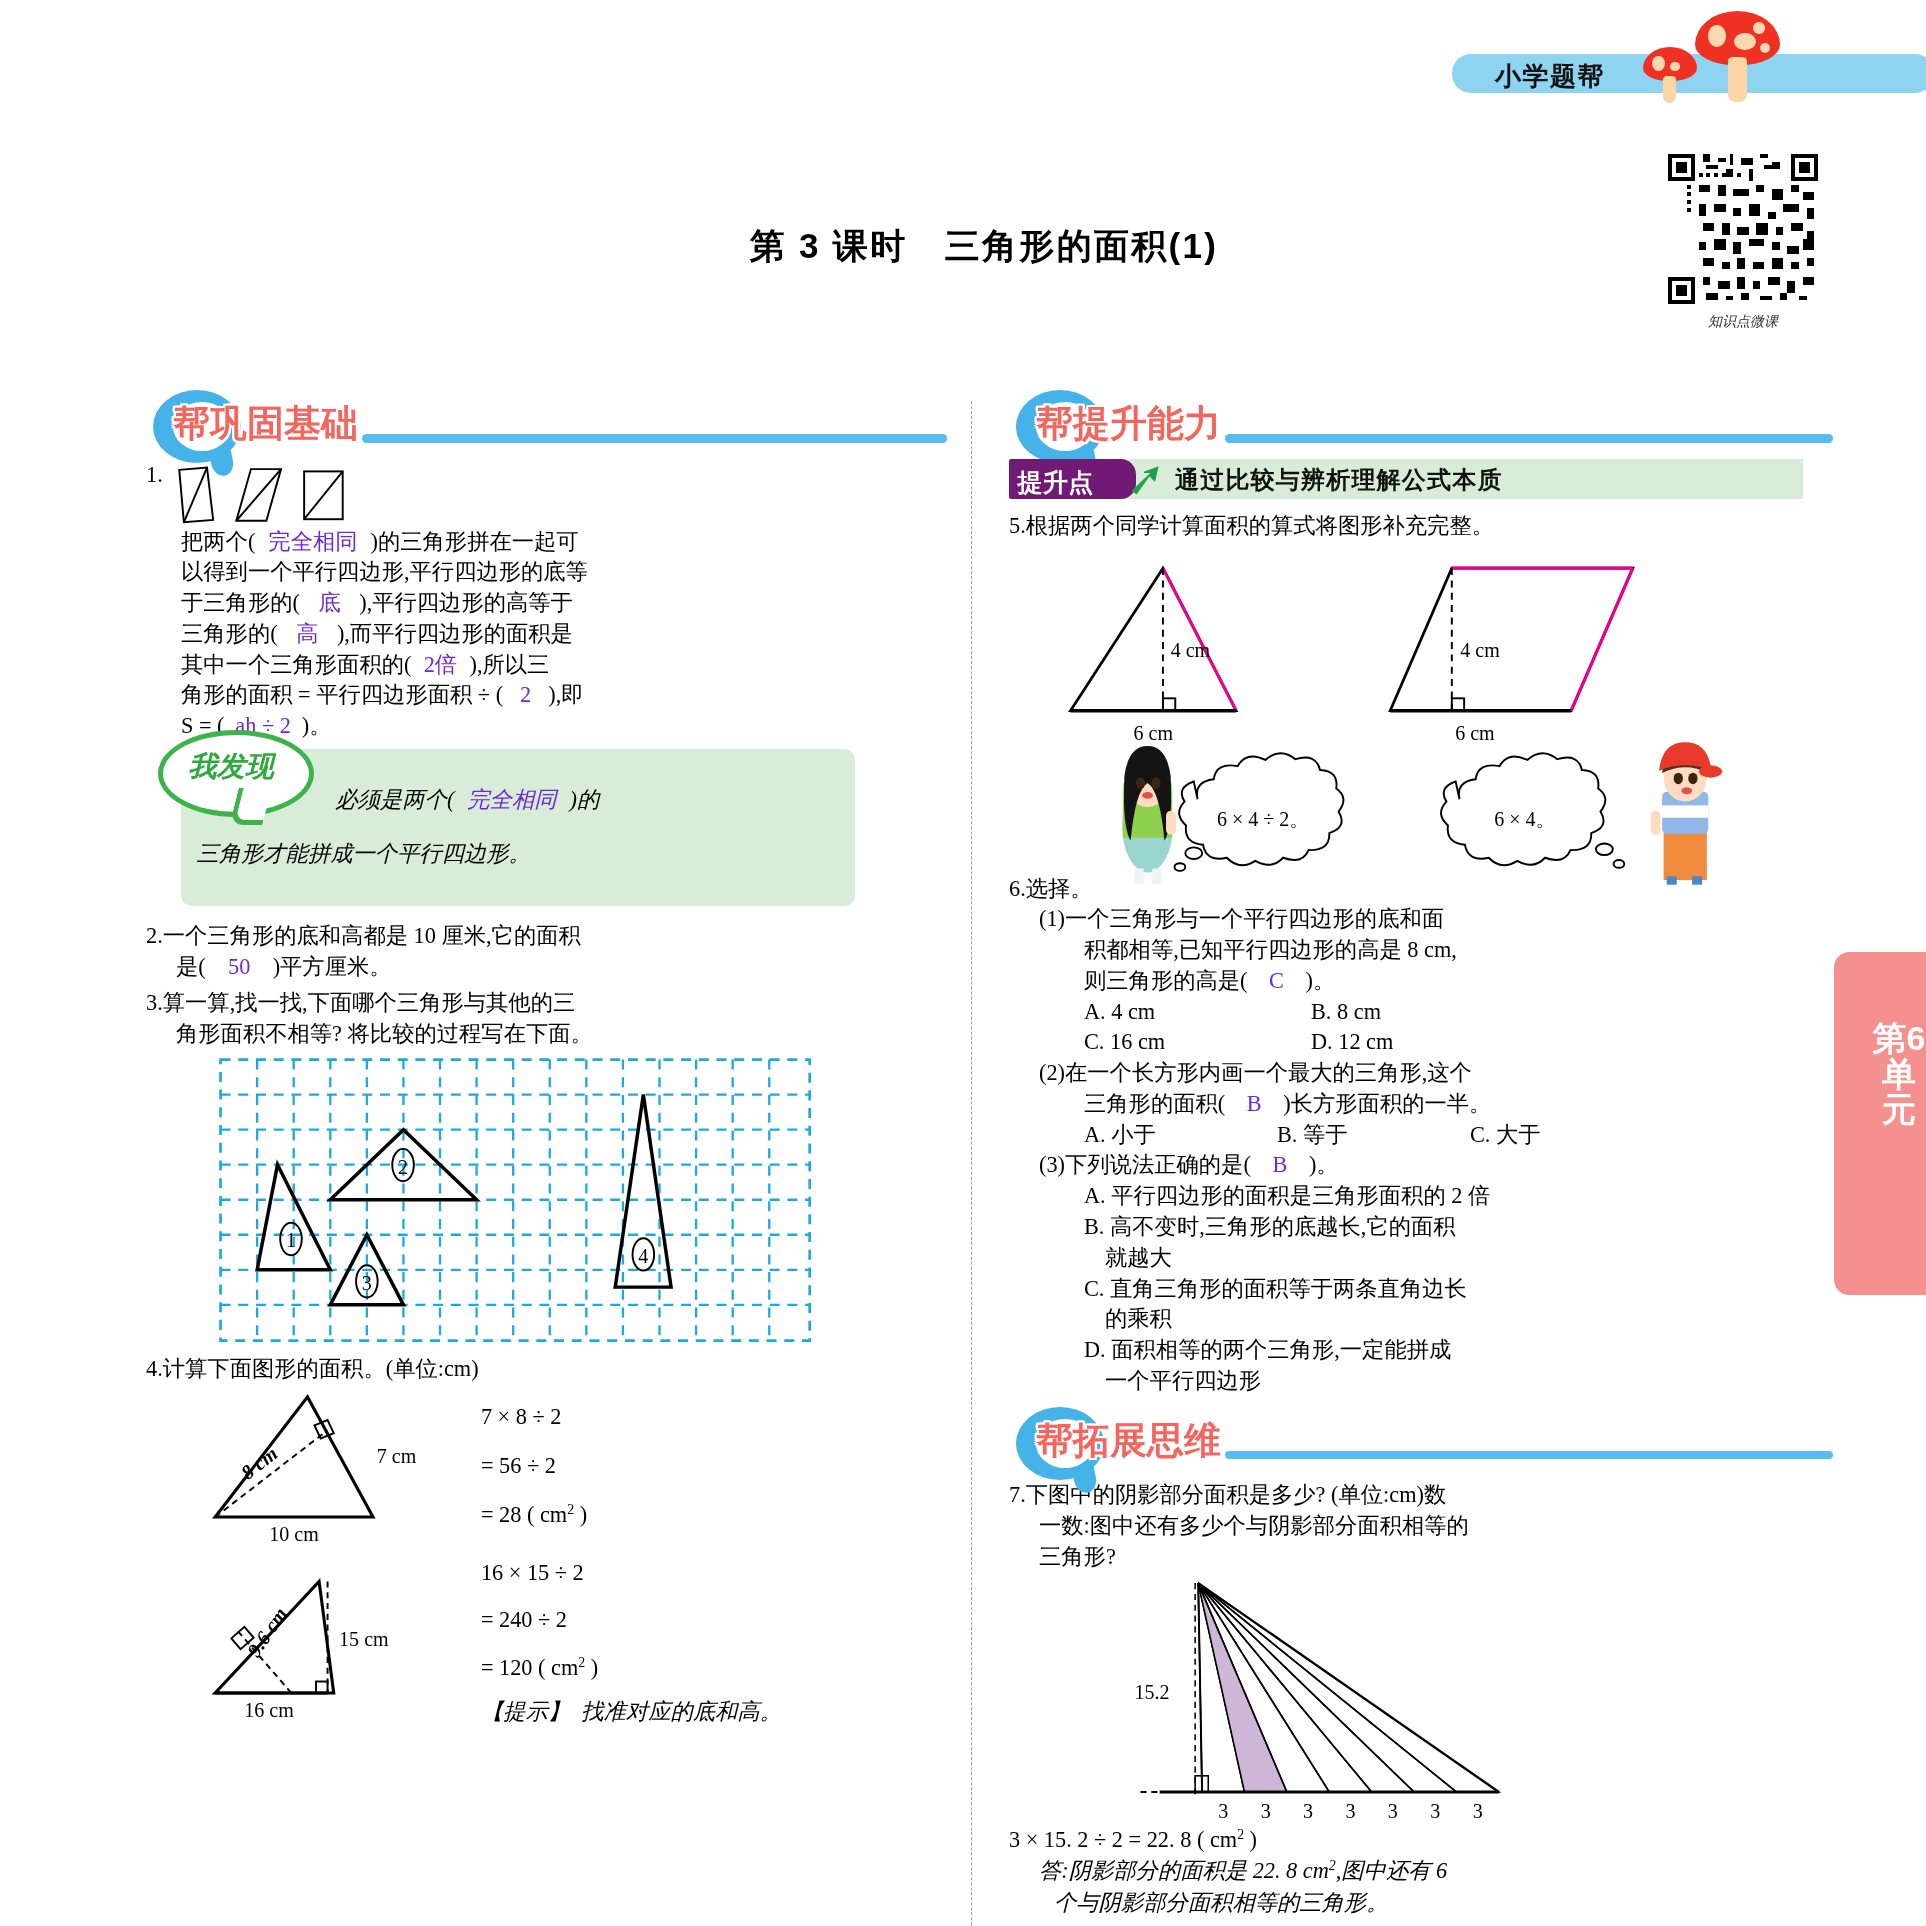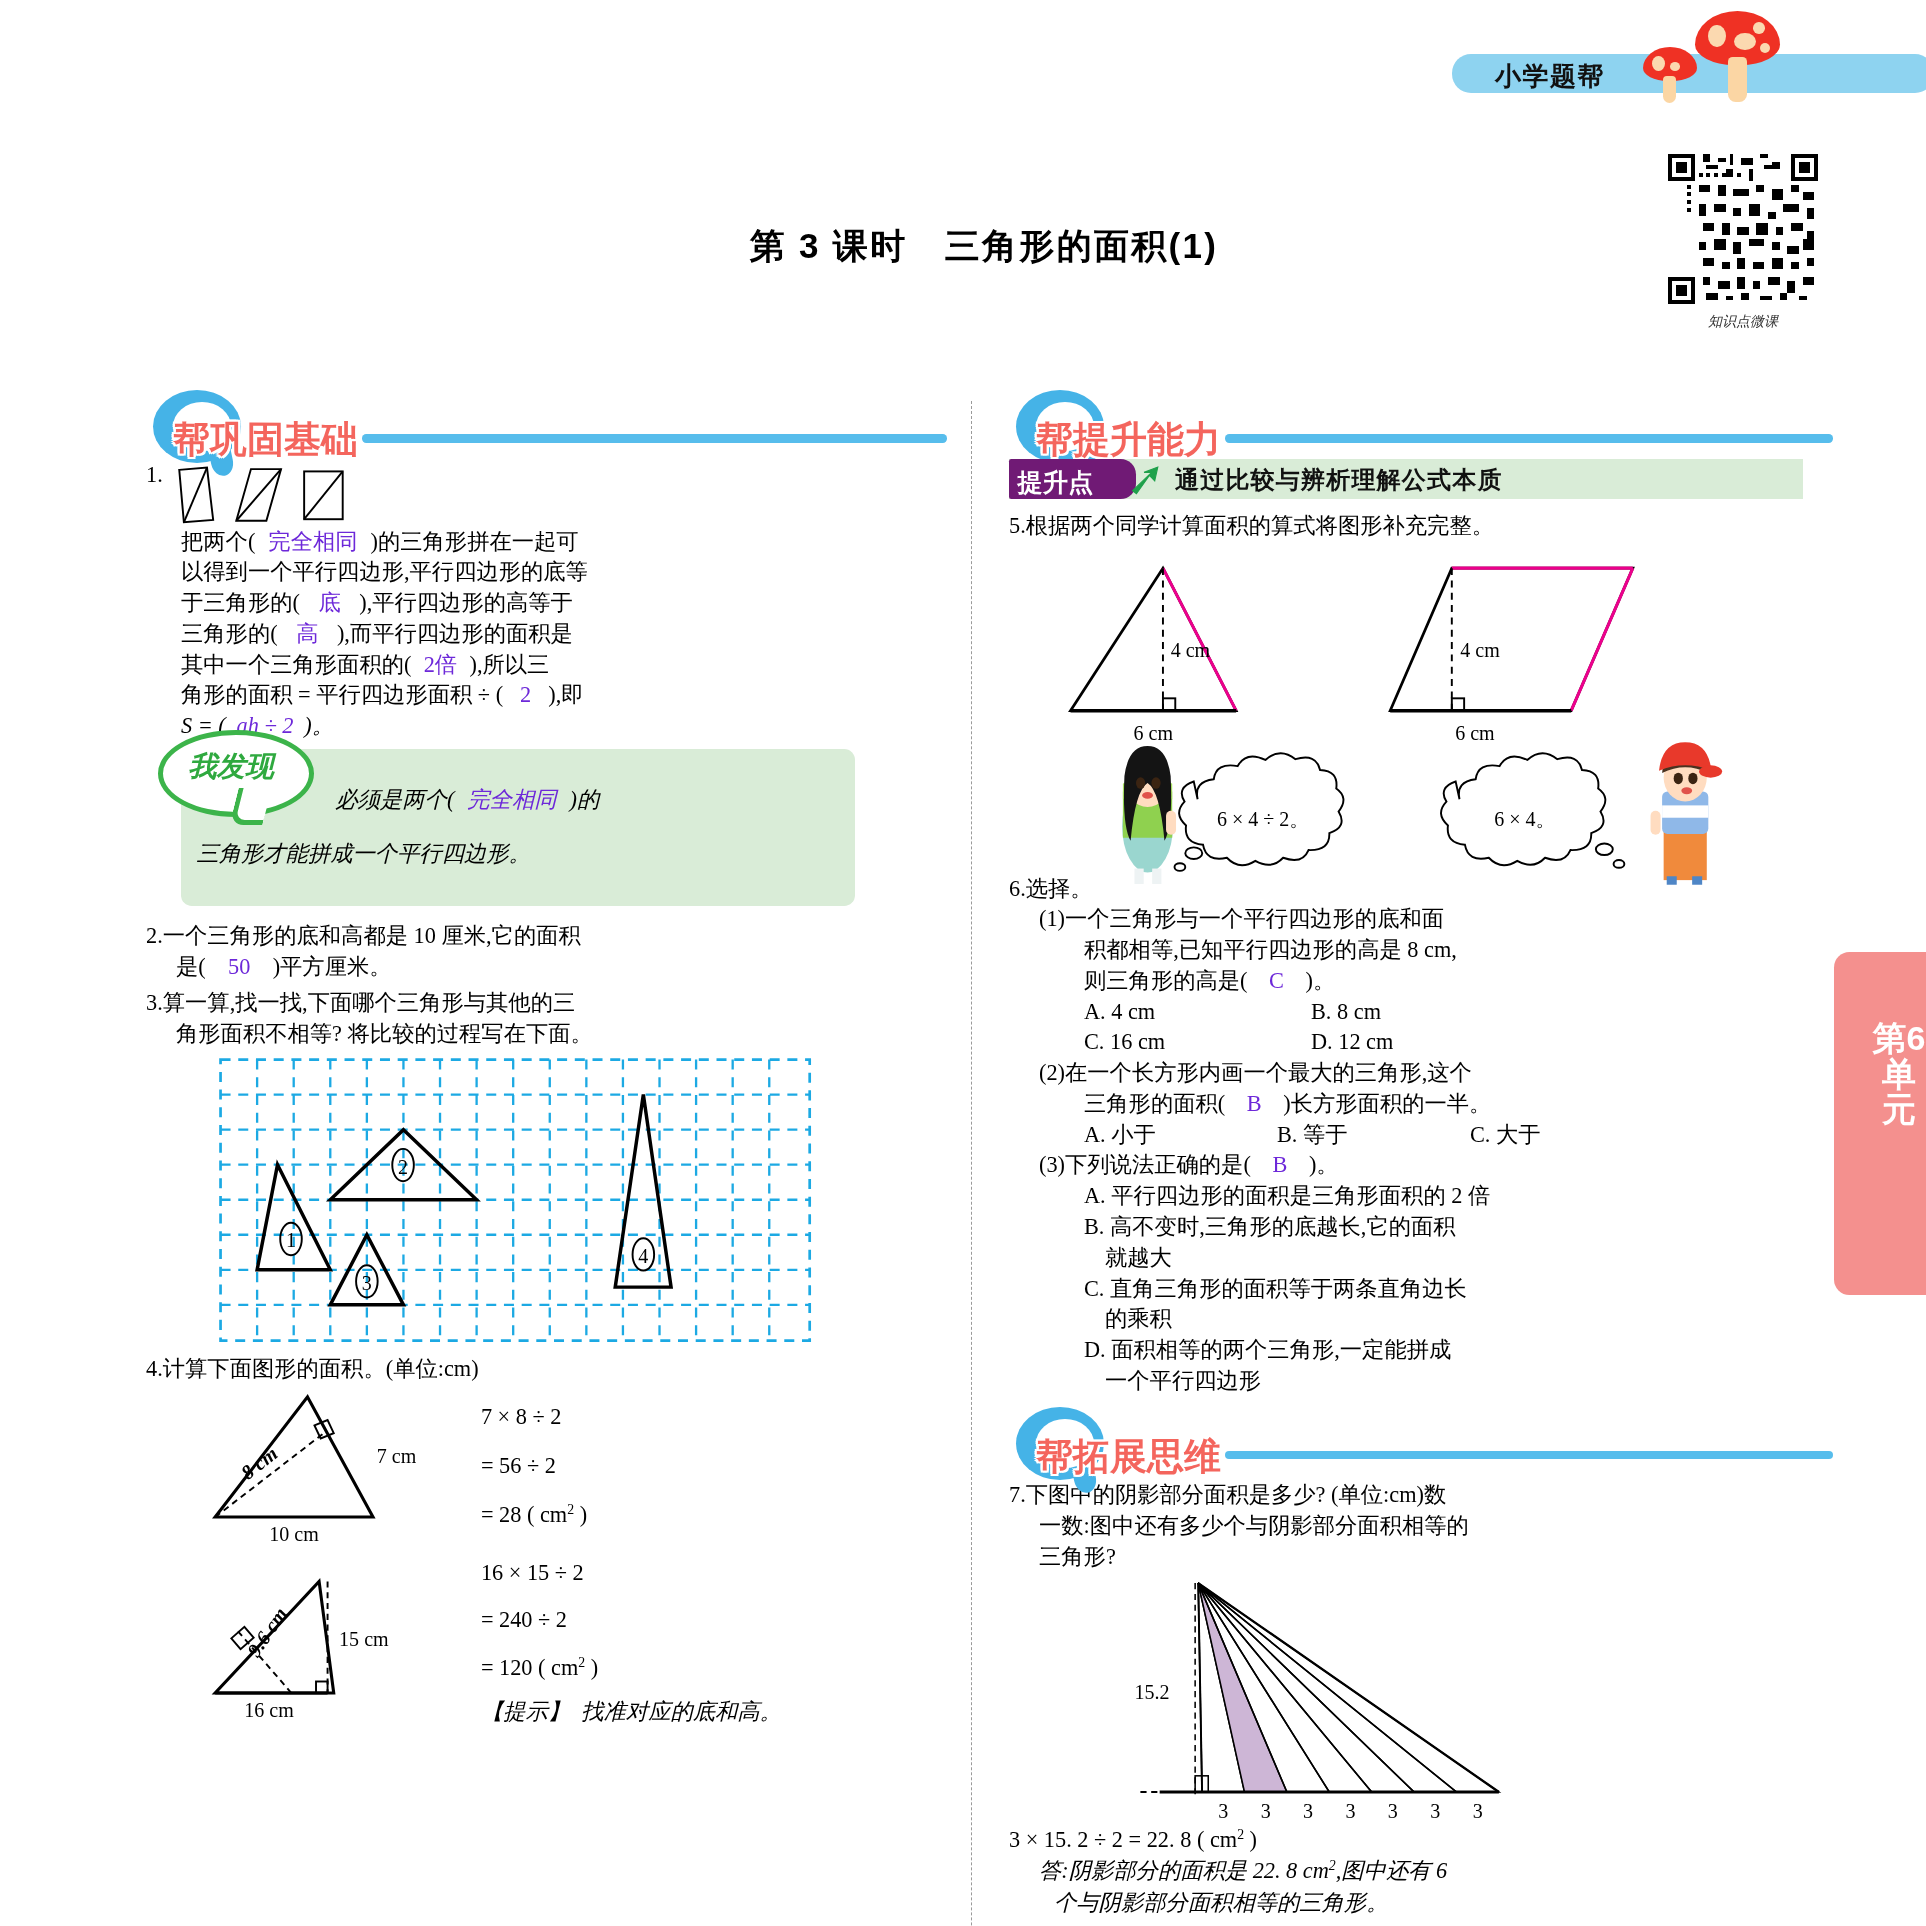--- a/index.html
+++ b/index.html
@@ -57,21 +57,21 @@
   }
   .sec .oval:after{
     content:"";position:absolute;left:58px;top:58px;width:21.6px;height:28px;
     background:#45b3e7;border-radius:0 0 60% 60%;transform:rotate(-12deg);
   }
   .sec .oval-hole{
     position:absolute;left:27px;top:17px;width:58px;height:49px;
     border-radius:50%;background:#fff;
   }
   .sec .lbl{
-    position:absolute;left:27px;top:30px;font-size:37px;font-weight:bold;
+    position:absolute;left:27px;top:14px;font-size:37px;font-weight:bold;
     color:#f4655d;letter-spacing:0px;white-space:nowrap;
     font-family:"Liberation Sans","DejaVu Sans",sans-serif;
     text-shadow:
       -1.9px -1.9px 0 #fff, 1.9px -1.9px 0 #fff, -1.9px 1.9px 0 #fff, 1.9px 1.9px 0 #fff,
       0 -2.3px 0 #fff, 0 2.3px 0 #fff, -2.3px 0 0 #fff, 2.3px 0 0 #fff;
   }
   .sec .rule{
     position:absolute;left:0;top:49px;height:8.5px;right:0;
     background:#57bdec;border-radius:4.2px;z-index:-1;
   }
@@ -292,21 +292,21 @@
         </svg>
       </div>
 
       <div style="margin-left:35px;margin-top:2.3px;">
         <p class="ptxt"><span>把两个(</span><span class="ans" style="padding:0 13px;">完全相同</span><span>)的三角形拼在一起可</span></p>
         <p class="ptxt">以得到一个平行四边形,平行四边形的底等</p>
         <p class="ptxt"><span>于三角形的(</span><span class="ans" style="padding:0 18.5px;">底</span><span>),平行四边形的高等于</span></p>
         <p class="ptxt"><span>三角形的(</span><span class="ans" style="padding:0 18.5px;">高</span><span>),而平行四边形的面积是</span></p>
         <p class="ptxt"><span>其中一个三角形面积的(</span><span class="ans" style="padding:0 12.3px;">2倍</span><span>),所以三</span></p>
         <p class="ptxt"><span>角形的面积 = 平行四边形面积 ÷ (</span><span class="ans" style="padding:0 17px;">2</span><span>),即</span></p>
-        <p class="ptxt" style="font-style:italic;"><span>S = (</span><span class="ans" style="padding:0 10.8px;">ah ÷ 2</span><span>)。</span></p>
+        <p class="ptxt" style=""><span>S = (</span><span class="ans" style="padding:0 10.8px;">ah ÷ 2</span><span>)。</span></p>
       </div>
     </div>
 
     <div class="found-box">
       <div class="found-bubble">
         <div class="ring"></div>
         <div class="tail"></div>
         <div class="txt">我发现</div>
       </div>
       <p class="found-l1"><span>必须是两个(</span><span class="ans" style="padding:0 13px;">完全相同</span><span>)的</span></p>

